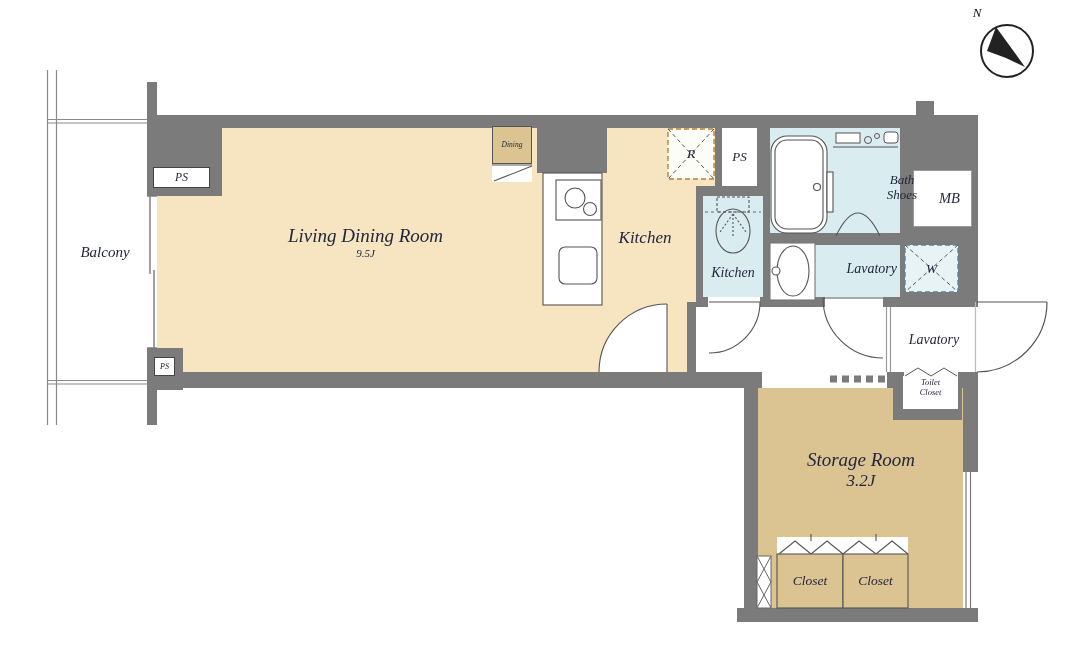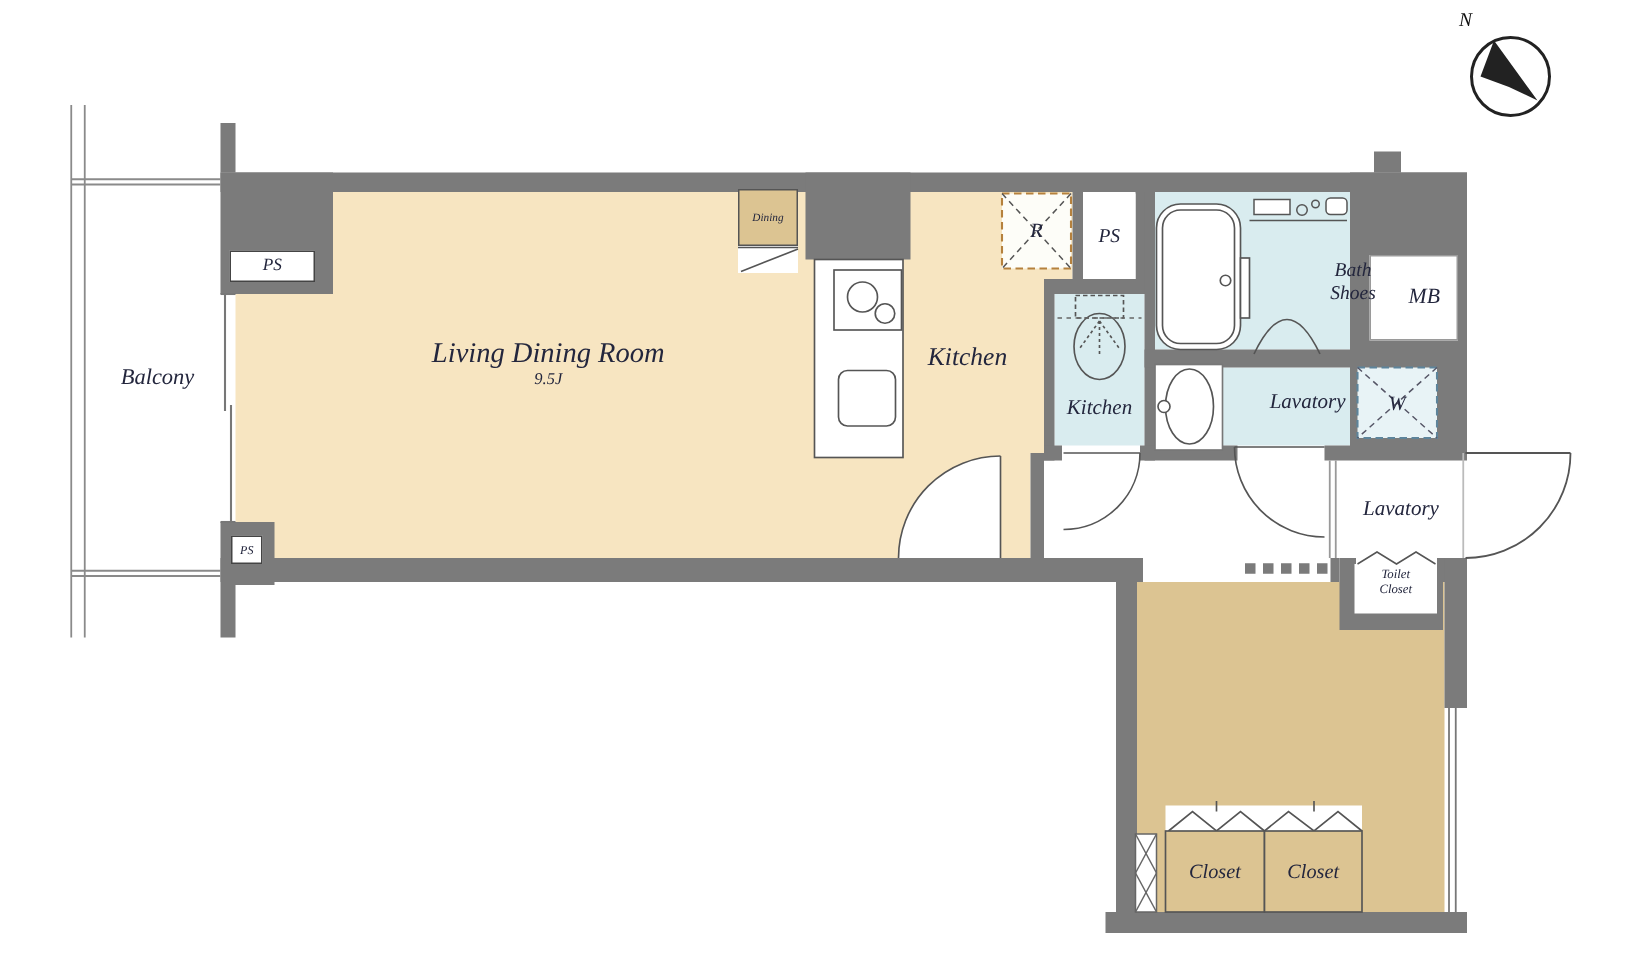--- a/index.html
+++ b/index.html
@@ -239,20 +239,24 @@
   <div class="lbl" style="left:892px;top:331px;width:84px;font-size:14px;">
     <span>Lavatory</span>
   </div>
   <div class="lbl" style="left:903px;top:377px;width:55px;font-size:8.5px;line-height:10px;">
     <span>Toilet</span>
     <span>Closet</span>
   </div>
   <div class="lbl" style="left:154px;top:357px;width:21px;height:19px;font-size:8px;">
     <span>PS</span>
   </div>
+  <div class="lbl" style="left:762px;top:448px;width:198px;">
+    <span style="font-size:19px;">Storage Room</span>
+    <span style="font-size:17px;">3.2J</span>
+  </div>
   <div class="lbl" style="left:777px;top:573px;width:66px;font-size:13.5px;">
     <span>Closet</span>
   </div>
   <div class="lbl" style="left:843px;top:573px;width:65px;font-size:13.5px;">
     <span>Closet</span>
   </div>
   <div class="lbl" style="left:964px;top:5px;width:26px;font-size:13px;color:#111;">
     <span>N</span>
   </div>
 

